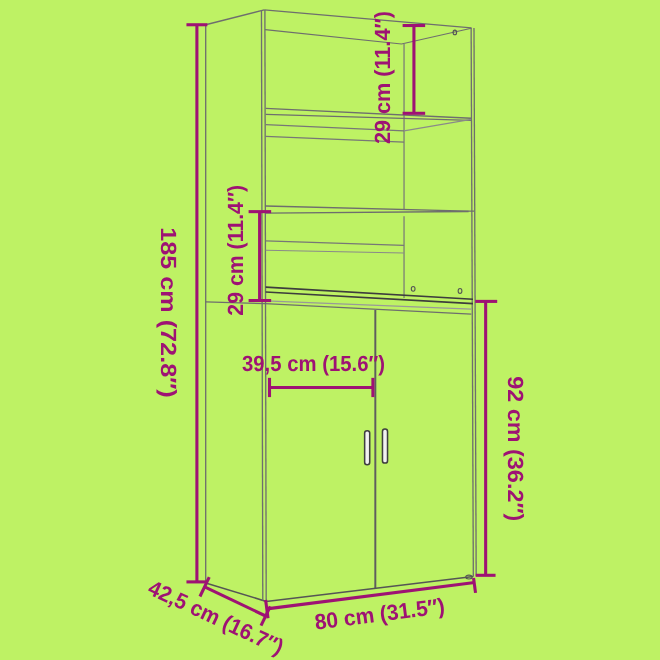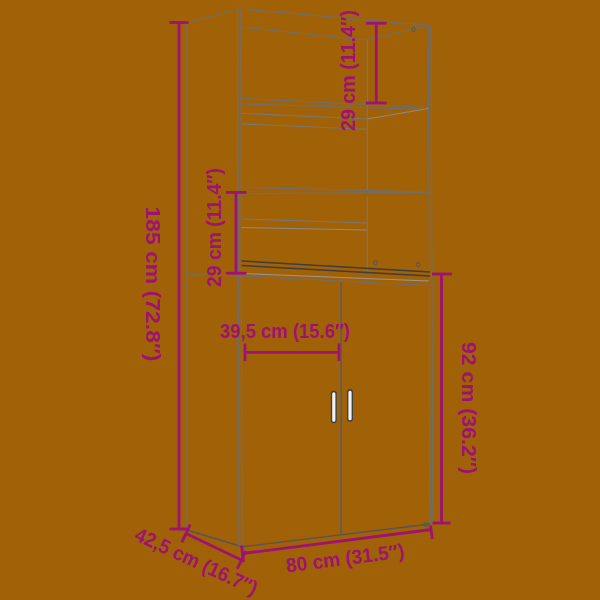--- a/index.html
+++ b/index.html
@@ -1,16 +1,16 @@
 <!DOCTYPE html>
 <html><head>
 <meta charset="utf-8">
 <style>
   html,body{margin:0;padding:0;background:#ffffff;}
-  .page{width:600px;height:600px;position:relative;background:#a16207;overflow:hidden;}
+  .page{width:600px;height:600px;position:relative;background:#bef264;overflow:hidden;}
   svg{display:block;}
   text{font-family:"Liberation Sans", sans-serif;font-weight:bold;fill:#9e1274;}
 </style>
 </head>
 <body>
 <div class="page">
 <svg width="600" height="600" viewBox="0 0 600 600">
 
   <line x1="187" y1="22.5" x2="187" y2="530" stroke="#6e6e6e" stroke-width="1.2"></line>
 

